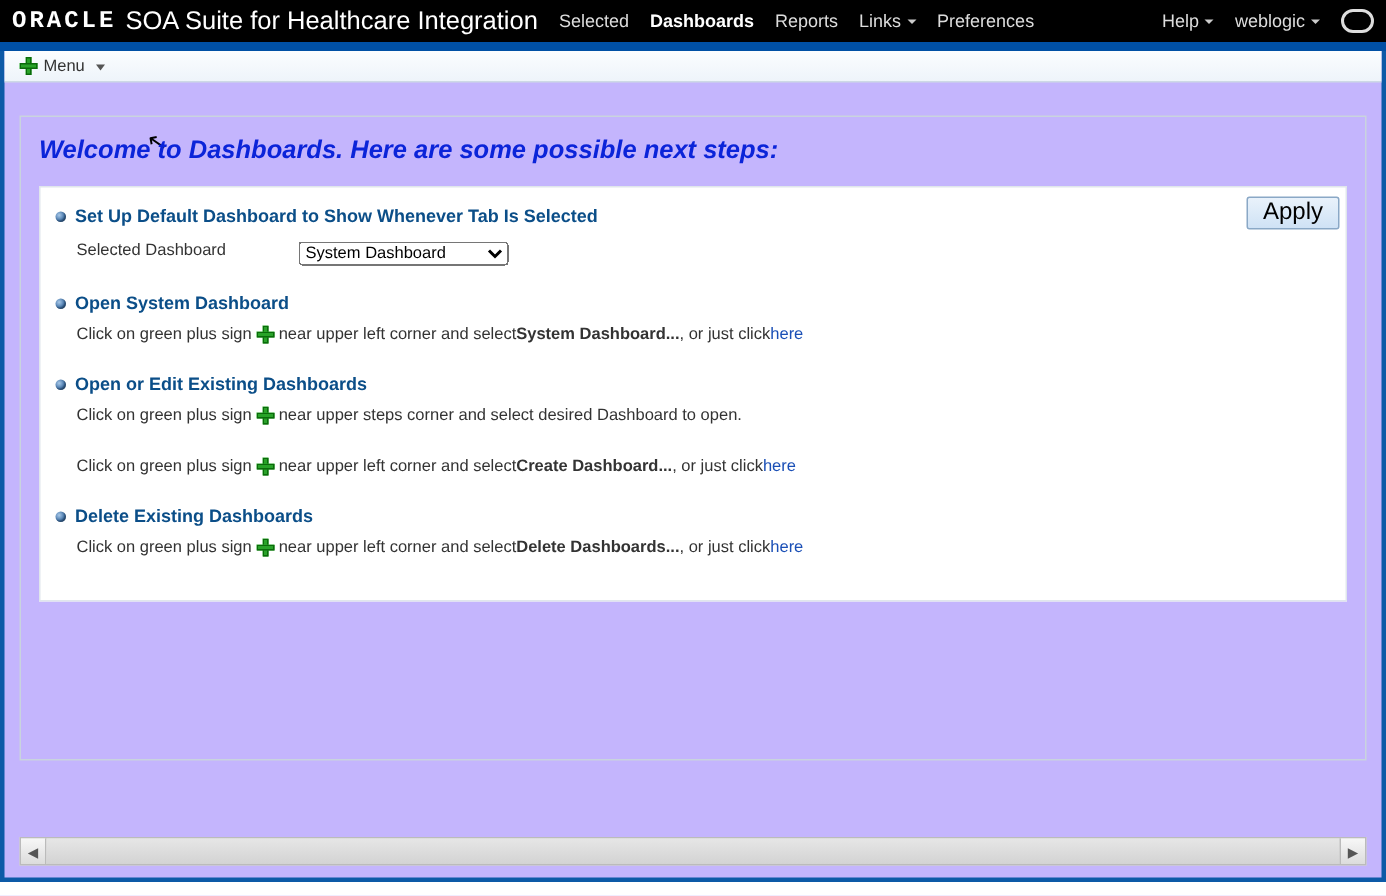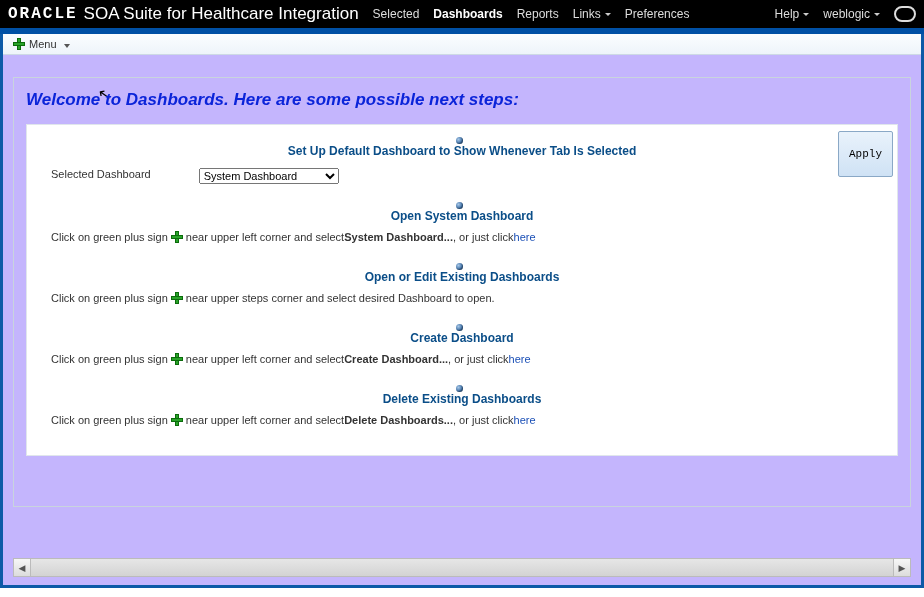--- a/index.html
+++ b/index.html
@@ -140,21 +140,20 @@
     position: relative;
   }
   .section { margin-bottom: 18px; }
   .section:last-child { margin-bottom: 15px; }
   .section-header {
     color: #0b4e88;
     font-weight: bold;
     font-size: 12px;
     display: flex;
     align-items: center;
-    flex-direction: column;
   }
   .bullet-icon {
     width: 7px;
     height: 7px;
     display: inline-block;
     background: radial-gradient(circle at 35% 35%, #a8c8e8 0%, #3d6fa5 60%, #24486d 100%);
     border-radius: 50%;
     margin-right: 6px;
     box-shadow: inset -1px -1px 1px rgba(0,0,0,0.3);
   }
@@ -183,27 +182,26 @@
   }
   .selected-row label { margin-right: 8px; }
   .select-box {
     width: 140px;
     font-size: 11px;
   }
   .apply-btn {
     position: absolute;
     right: 4px;
     top: 6px;
-    font-size: 11px;
+    font-size: 16px;
     background: linear-gradient(#e9f2fb, #cfe2f5);
     border: 1px solid #8aa8c6;
-    padding: 16px 10px;
+    padding: 1px 10px;
     border-radius: 2px;
     cursor: pointer;
-    font-family: Liberation Mono, monospace;
   }
   .hscroll {
     position: absolute;
     left: 10px;
     right: 10px;
     bottom: 8px;
     height: 17px;
     background: #eee;
     border: 1px solid #bbb;
     display: flex;
@@ -306,24 +304,20 @@
           <span>Open or Edit Existing Dashboards</span>
         </div>
         <div class="section-body">
           <span>Click on green plus sign </span>
           <span class="plus-icon inline-plus"></span>
           <span> near upper steps corner and select desired Dashboard to open.</span>
         </div>
       </div>
 
       <div class="section">
-        <div class="section-header">
-          <span class="bullet-icon"></span>
-          <span>Create Dashboard</span>
-        </div>
         <div class="section-body">
           <span>Click on green plus sign </span>
           <span class="plus-icon inline-plus"></span>
           <span> near upper left corner and select </span>
           <span class="bold">Create Dashboard...</span>
           <span>, or just click </span>
           <span class="link">here</span>
         </div>
       </div>
 

